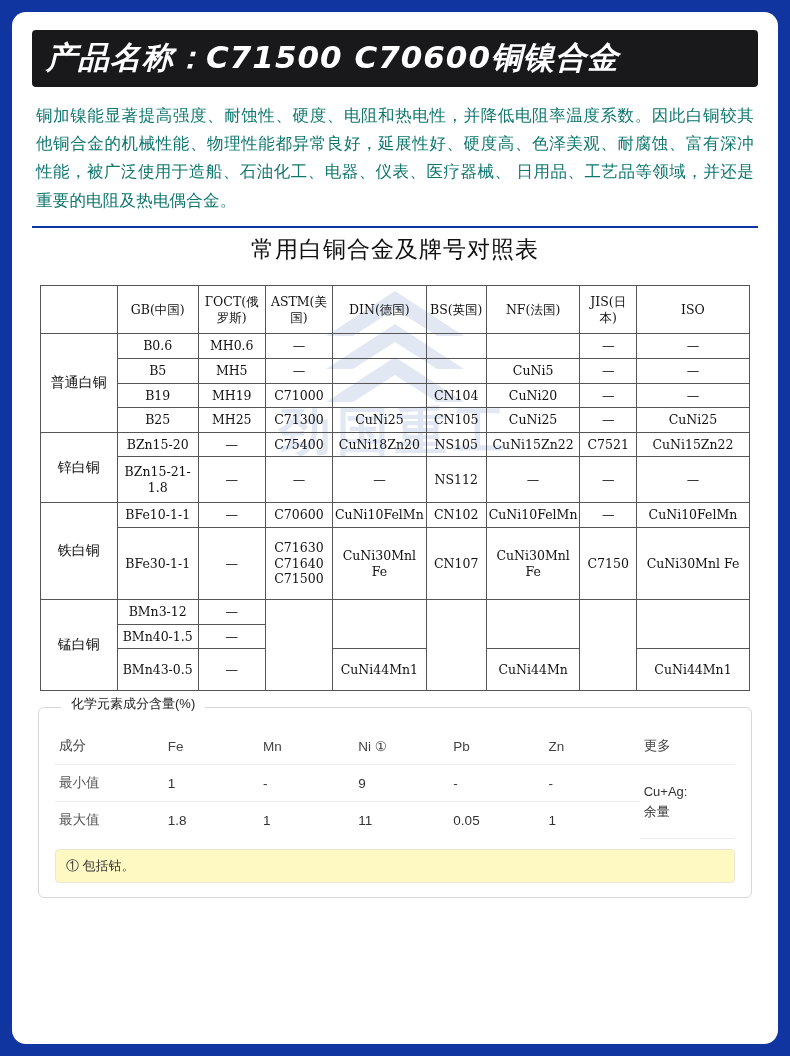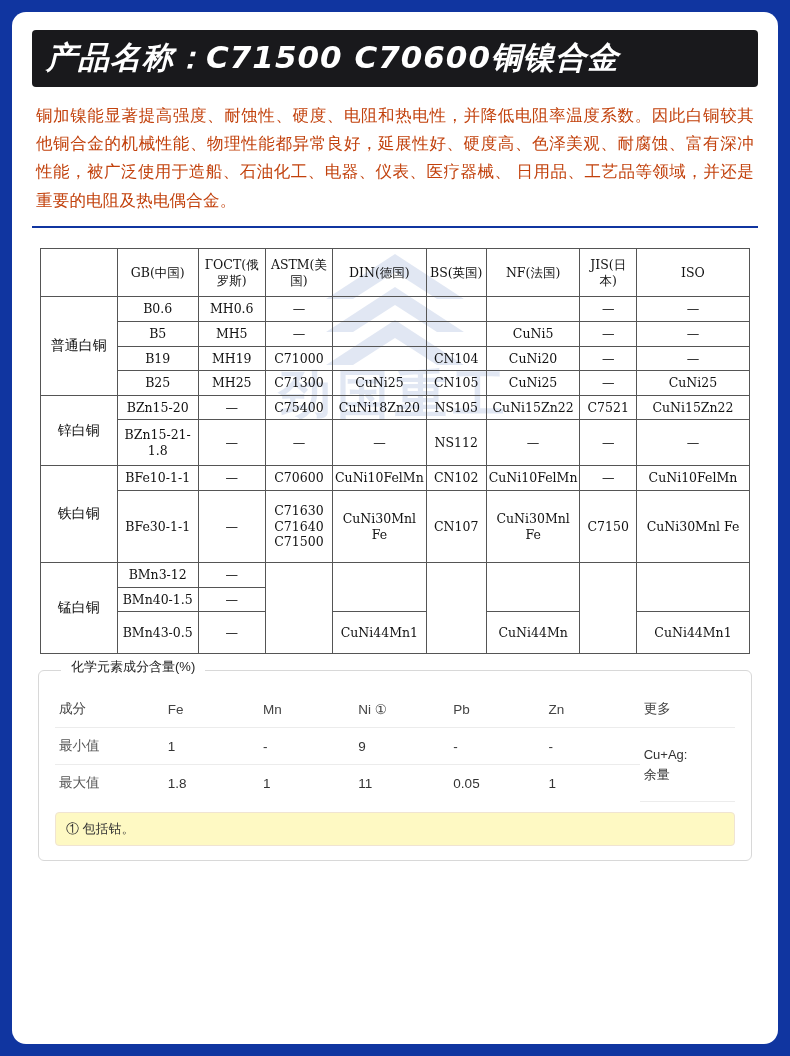--- a/index.html
+++ b/index.html
@@ -40,21 +40,21 @@
     font-size: 31px;
     letter-spacing: 1px;
     white-space: nowrap;
     line-height: 1.05;
   }
 
   
   .intro {
     font-size: 16.5px;
     line-height: 1.72;
-    color: #c2410c;
+    color: #0f766e;
     text-align: justify;
     padding: 0 4px 10px 4px;
     letter-spacing: 0.2px;
   }
 
   .divider {
     border: none;
     border-top: 2px solid #1035a0;
     margin: 2px 0 6px 0;
   }
@@ -181,20 +181,21 @@
   <div class="inner">
 
     <div class="title-banner">
       <div class="title-text">产品名称：C71500 C70600铜镍合金</div>
     </div>
 
     <div class="intro">铜加镍能显著提高强度、耐蚀性、硬度、电阻和热电性，并降低电阻率温度系数。因此白铜较其他铜合金的机械性能、物理性能都异常良好，延展性好、硬度高、色泽美观、耐腐蚀、富有深冲性能，被广泛使用于造船、石油化工、电器、仪表、医疗器械、 日用品、工艺品等领域，并还是重要的电阻及热电偶合金。</div>
 
     <hr class="divider">
 
+    <div class="table-title">常用白铜合金及牌号对照表</div>
 
     <div class="table-wrap">
       <div class="watermark">
         <svg class="wm-logo" viewBox="0 0 100 80">
           <polygon points="50,4 96,34 78,34 50,16 22,34 4,34" fill="#9fb2d8"></polygon>
           <polygon points="50,26 96,56 78,56 50,38 22,56 4,56" fill="#9fb2d8"></polygon>
           <polygon points="50,48 96,78 78,78 50,60 22,78 4,78" fill="#9fb2d8"></polygon>
         </svg>
         <div class="wm-cn">劲国重工</div>
       </div>

